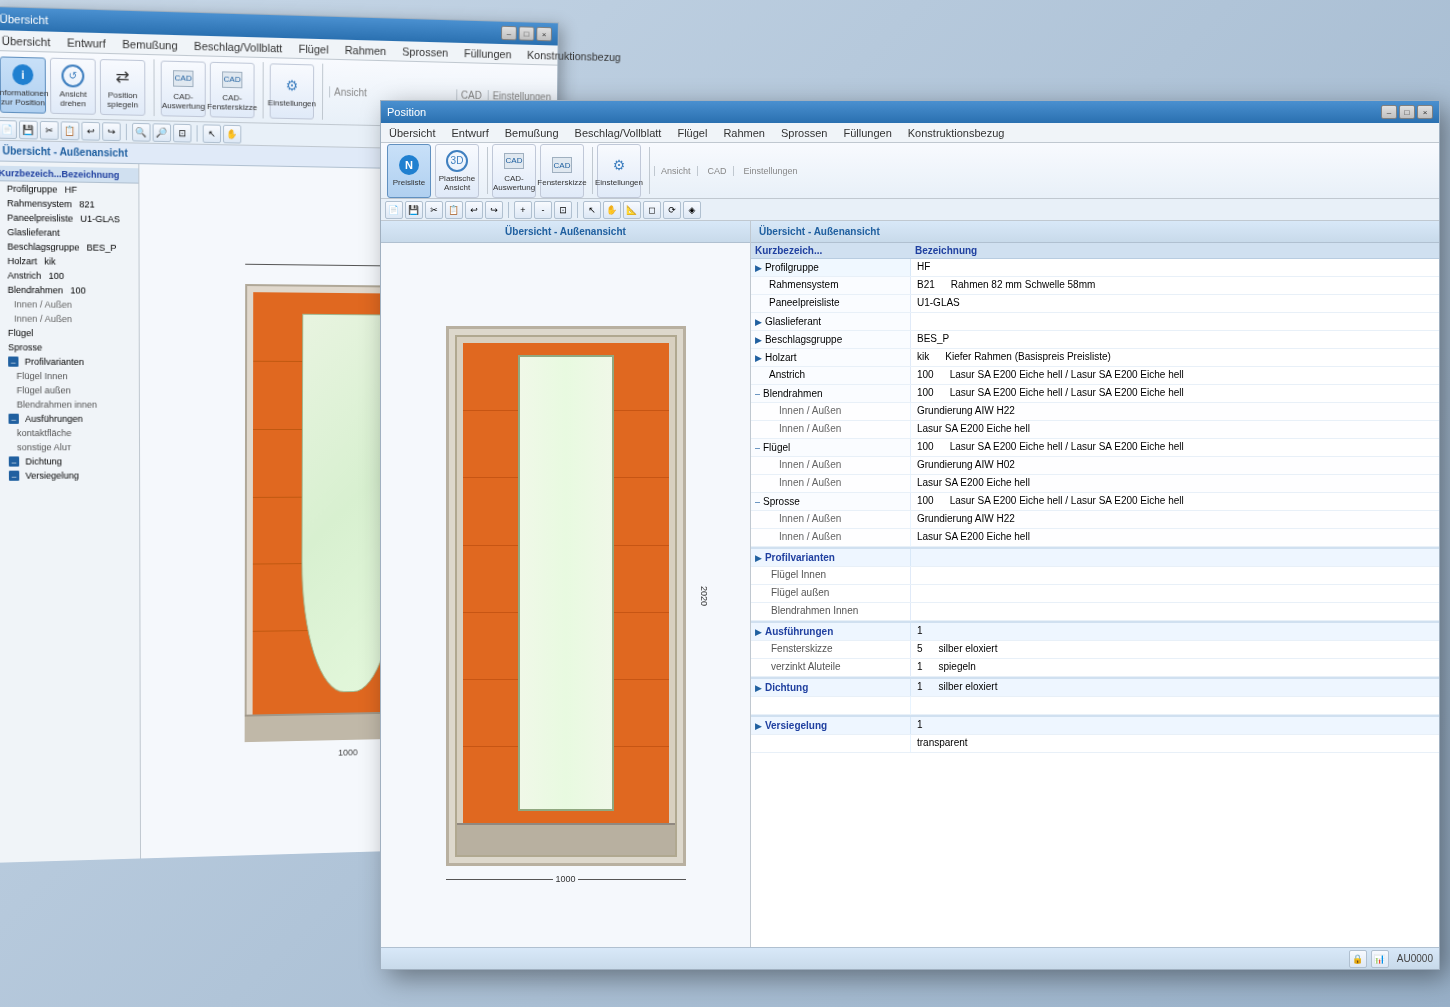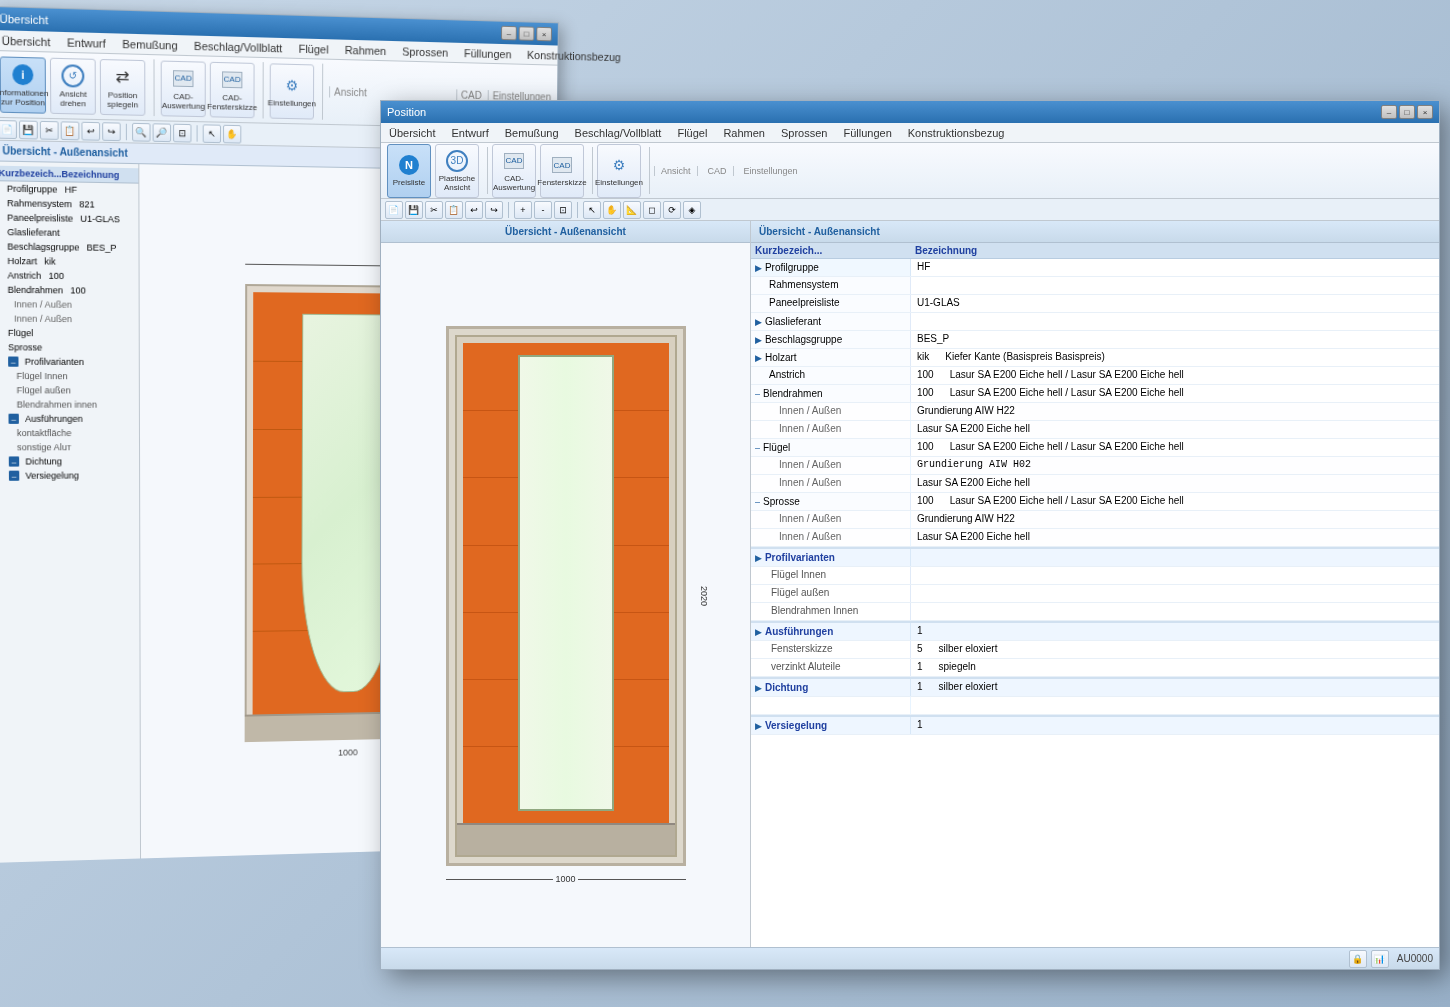--- a/index.html
+++ b/index.html
@@ -670,20 +670,24 @@
           </div>
           <div style="padding:2px 6px;flex:1;display:flex;gap:8px;">
             <span>HF</span>
           </div>
         </div>
 
         <div class="prop-row">
           <div style="padding:2px 4px 2px 18px;width:160px;background:#fafcff;border-right:1px solid #e0eaf8;">
             <span>Rahmensystem</span>
           </div>
+          <div style="padding:2px 6px;flex:1;display:flex;gap:16px;">
+            <span>B21</span>
+            <span>Rahmen 82 mm Schwelle  58mm</span>
+          </div>
         </div>
 
         <div class="prop-row">
           <div style="padding:2px 4px 2px 18px;width:160px;background:#fafcff;border-right:1px solid #e0eaf8;">
             <span>Paneelpreisliste</span>
           </div>
           <div style="padding:2px 6px;flex:1;">
             <span>U1-GLAS</span>
           </div>
         </div>
@@ -706,21 +710,21 @@
           </div>
         </div>
 
         <div class="prop-row">
           <div style="display:flex;align-items:center;gap:3px;padding:2px 4px;width:160px;background:#fafcff;border-right:1px solid #e0eaf8;">
             <span style="font-size:9px;color:#2060a0;">▶</span>
             <span>Holzart</span>
           </div>
           <div style="padding:2px 6px;flex:1;display:flex;gap:16px;">
             <span>kik</span>
-            <span>Kiefer Kante (Basispreis Basispreis)</span>
+            <span>Kiefer Rahmen (Basispreis Preisliste)</span>
           </div>
         </div>
 
         <div class="prop-row">
           <div style="padding:2px 4px 2px 18px;width:160px;background:#fafcff;border-right:1px solid #e0eaf8;">
             <span>Anstrich</span>
           </div>
           <div style="padding:2px 6px;flex:1;display:flex;gap:16px;">
             <span>100</span>
             <span>Lasur SA E200 Eiche hell / Lasur SA E200 Eiche hell</span>
@@ -764,21 +768,21 @@
           <div style="padding:2px 6px;flex:1;display:flex;gap:16px;">
             <span>100</span>
             <span>Lasur SA E200 Eiche hell / Lasur SA E200 Eiche hell</span>
           </div>
         </div>
 
         <div class="prop-row" style="background:#fefeff;">
           <div style="padding:2px 4px 2px 28px;width:160px;border-right:1px solid #e8f4ff;color:#666;">
             <span>Innen / Außen</span>
           </div>
-          <div style="padding:2px 6px;flex:1;font-family:Liberation Mono, monospace;">
+          <div style="padding:2px 6px;flex:1;">
             <span>Grundierung AIW H02</span>
           </div>
         </div>
 
         <div class="prop-row" style="background:#fefeff;">
           <div style="padding:2px 4px 2px 28px;width:160px;border-right:1px solid #e8f4ff;color:#666;">
             <span>Innen / Außen</span>
           </div>
           <div style="padding:2px 6px;flex:1;">
             <span>Lasur SA E200 Eiche hell</span>
@@ -898,20 +902,26 @@
         <div class="prop-row" style="background:#eef6ff;">
           <div style="padding:2px 4px;width:160px;border-right:1px solid #d8e8f8;display:flex;align-items:center;gap:3px;">
             <span style="font-size:9px;color:#2060a0;">▶</span>
             <span style="font-weight:bold;color:#2040a0;">Versiegelung</span>
           </div>
           <div style="padding:2px 6px;flex:1;display:flex;gap:16px;">
             <span>1</span>
           </div>
         </div>
 
+        <div class="prop-row">
+          <div style="padding:2px 4px 2px 28px;width:160px;border-right:1px solid #e8f4ff;"></div>
+          <div style="padding:2px 6px;flex:1;">
+            <span>transparent</span>
+          </div>
+        </div>
 
       </div>
     </div>
   </div>
 
   <div class="status-bar">
     <div style="display:flex;gap:4px;align-items:center;">
       <div class="sec-tb-btn" style="font-size:9px;">🔒</div>
       <div class="sec-tb-btn" style="font-size:9px;">📊</div>
     </div>

